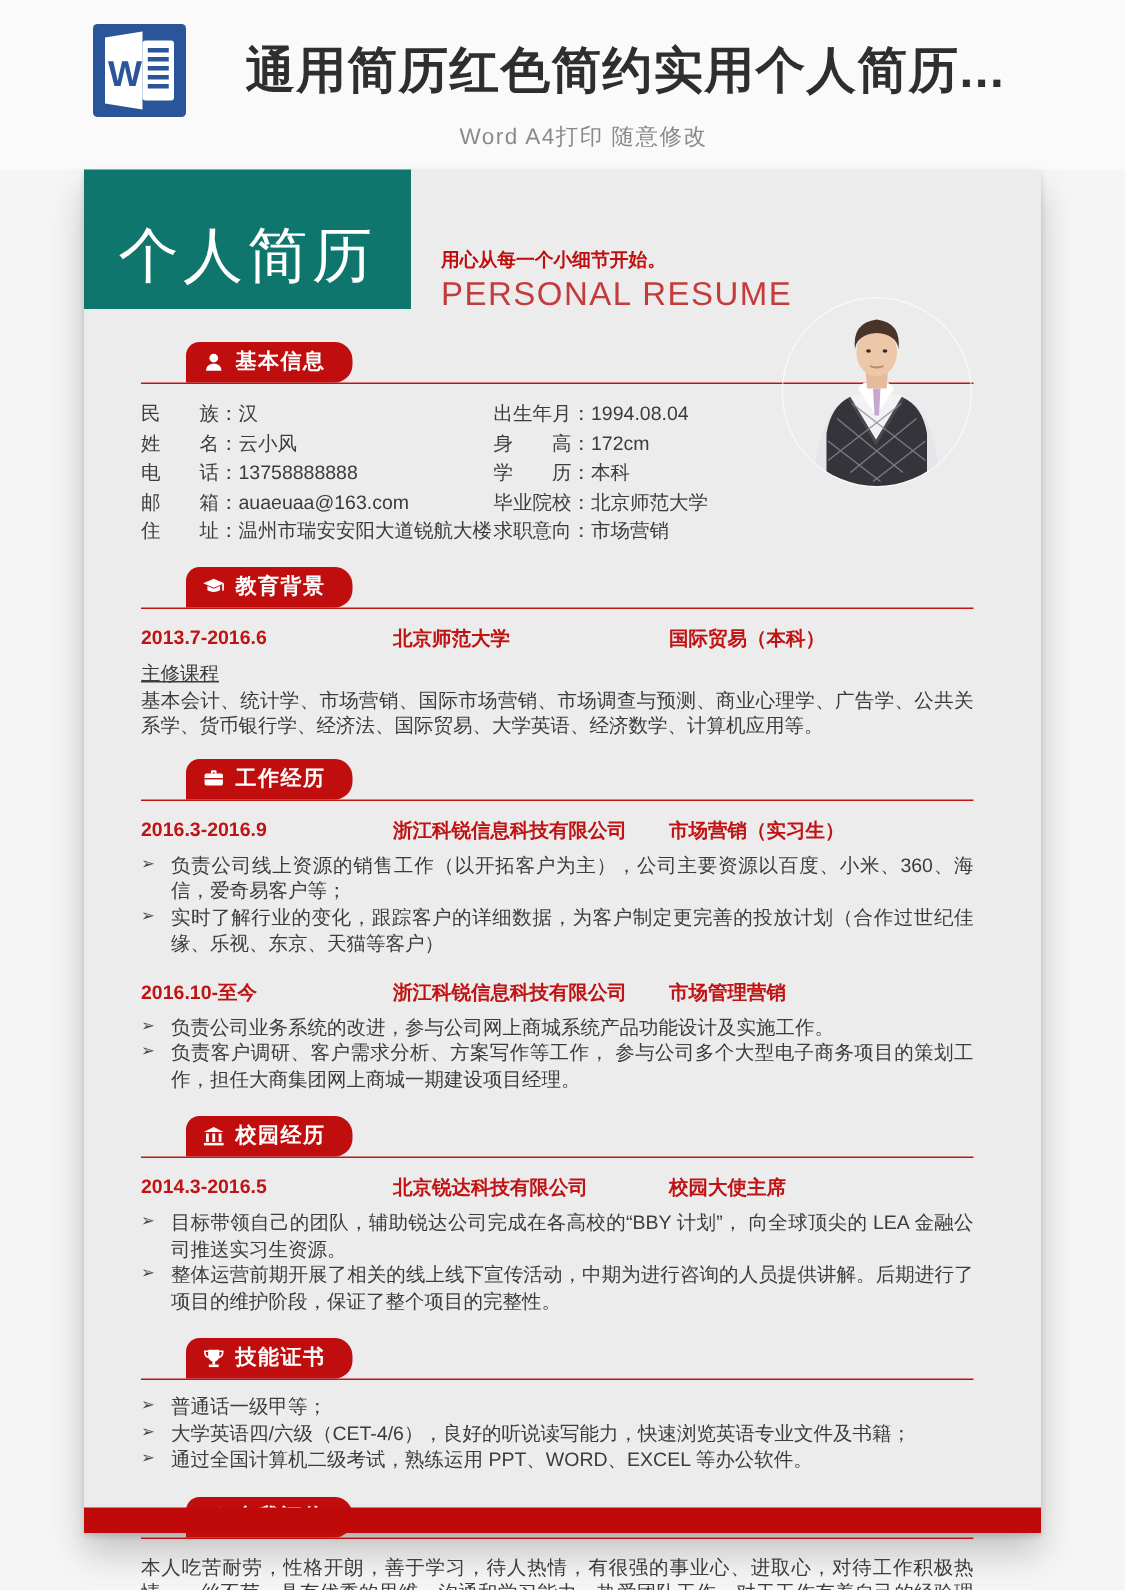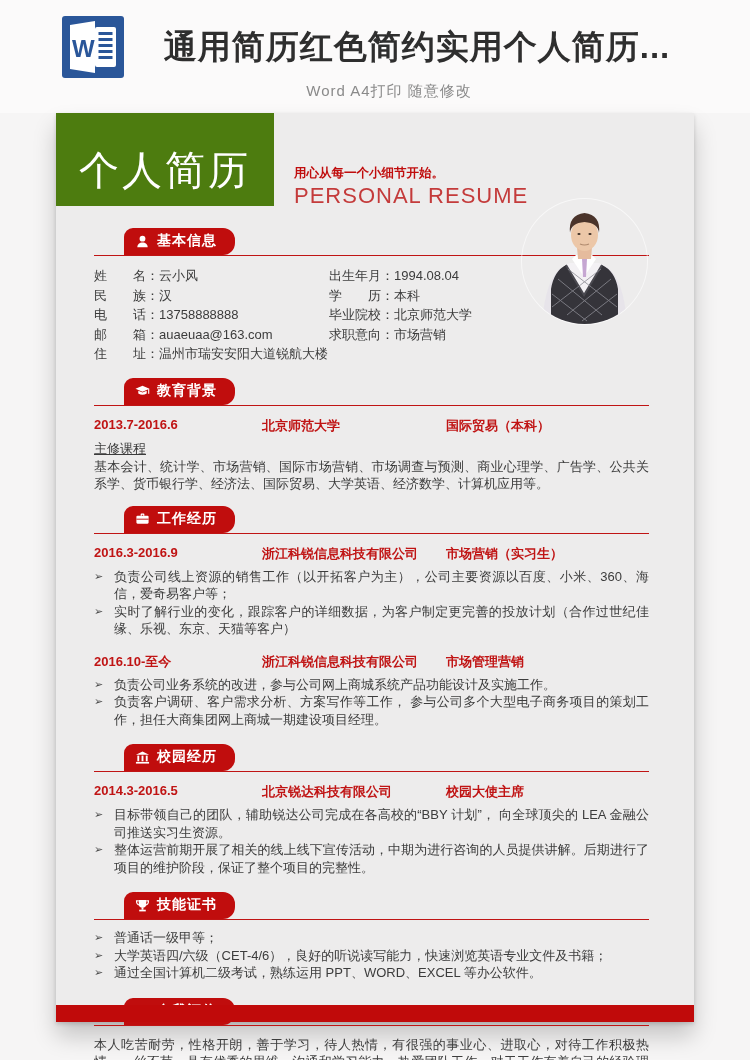--- a/index.html
+++ b/index.html
@@ -22,21 +22,21 @@
 
   
   .page {
     position:relative; width:638px; height:909px; margin:0 auto;
     background:#edecec;
     box-shadow:0 2px 4px rgba(0,0,0,.15), 0 14px 22px rgba(0,0,0,.20);
   }
   .hero { position:relative; height:93px; }
   .hero-block {
     position:absolute; left:0; top:0; width:218px; height:93px;
-    background:#4d7c0f; color:#fff; display:flex; align-items:flex-end;
+    background:#0f766e; color:#fff; display:flex; align-items:flex-end;
     justify-content:center; padding-bottom:8px;
     font-size:40px; font-weight:400; letter-spacing:3px;
   }
   .hero-right { position:absolute; left:238px; top:52px; }
   .hero-tagline { color:#c00d0d; font-size:12.5px; font-weight:700; }
   .hero-en { color:#c43b3b; font-size:22px; font-weight:400; letter-spacing:1px; margin-top:1px; }
 
   .content { padding:22px 45px 0 38px; }
 
   
@@ -126,44 +126,48 @@
             <circle cx="8" cy="5" r="3.1" fill="#fff"></circle>
             <path d="M2.5 14c0-3.2 2.4-5 5.5-5s5.5 1.8 5.5 5z" fill="#fff"></path>
           </svg>
           <span>基本信息</span>
         </span>
       </div>
       <div class="info-wrap">
         <div class="info-grid">
           <div class="col-l">
             <div class="info-row">
+                <span class="info-label">民　　族：</span>
+                <span class="info-value">汉</span>
+              </div>
+            <div class="info-row">
                 <span class="info-label">姓　　名：</span>
                 <span class="info-value">云小风</span>
               </div>
             <div class="info-row">
-                <span class="info-label">民　　族：</span>
-                <span class="info-value">汉</span>
-              </div>
-            <div class="info-row">
                 <span class="info-label">电　　话：</span>
                 <span class="info-value">13758888888</span>
               </div>
             <div class="info-row">
                 <span class="info-label">邮　　箱：</span>
                 <span class="info-value">auaeuaa@163.com</span>
               </div>
             <div class="info-row">
                 <span class="info-label">住　　址：</span>
                 <span class="info-value">温州市瑞安安阳大道锐航大楼</span>
               </div>
           </div>
           <div class="col-r">
             <div class="info-row">
                 <span class="info-label">出生年月：</span>
                 <span class="info-value">1994.08.04</span>
+              </div>
+            <div class="info-row">
+                <span class="info-label">身　　高：</span>
+                <span class="info-value">172cm</span>
               </div>
             <div class="info-row">
                 <span class="info-label">学　　历：</span>
                 <span class="info-value">本科</span>
               </div>
             <div class="info-row">
                 <span class="info-label">毕业院校：</span>
                 <span class="info-value">北京师范大学</span>
               </div>
             <div class="info-row">

